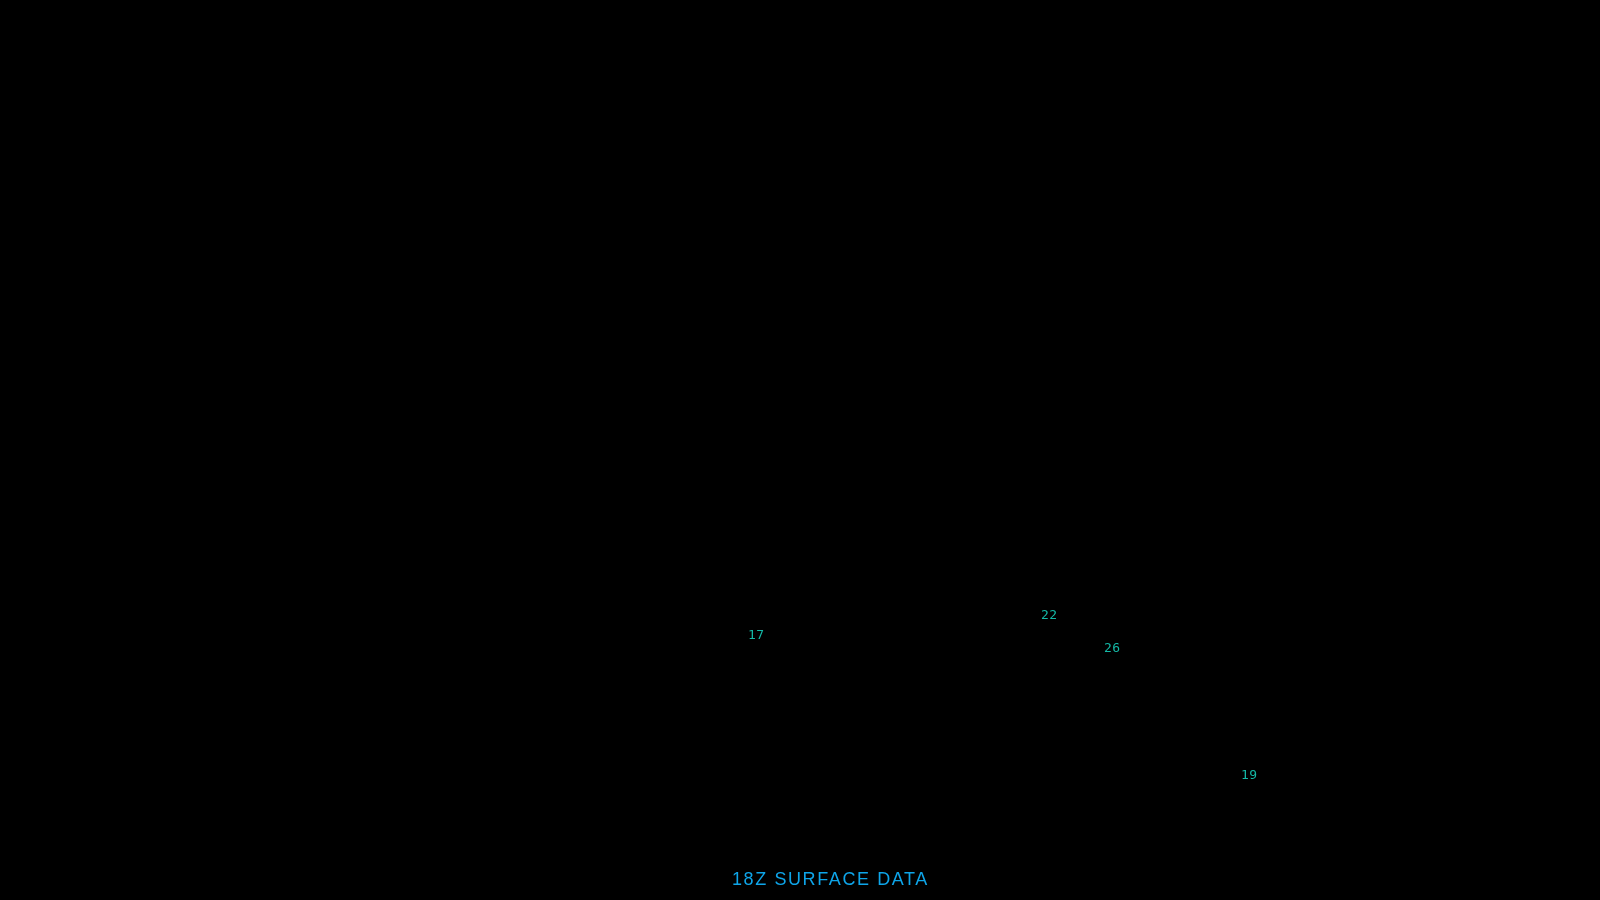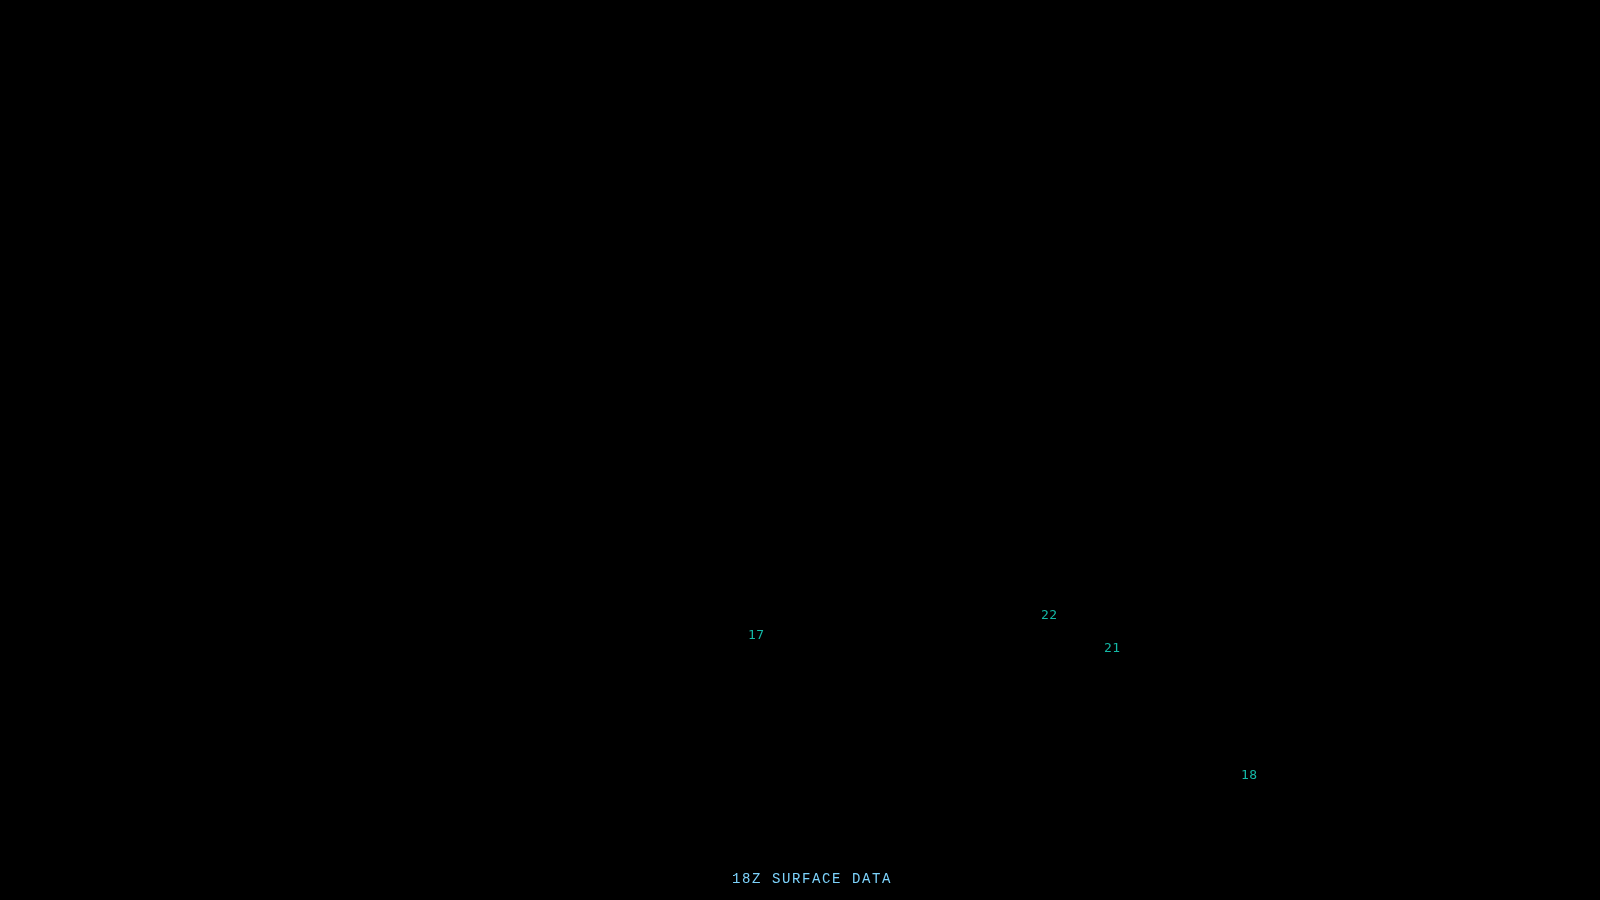--- a/index.html
+++ b/index.html
@@ -23,36 +23,36 @@
     position: absolute;
     color: #14b8a6;
     font-family: "DejaVu Sans Mono", monospace;
     font-size: 13px;
     line-height: 13px;
     letter-spacing: 0.5px;
     white-space: nowrap;
   }
   .caption {
     position: absolute;
-    color: #7dd3fc;
-    font-family: Liberation Mono, monospace;
-    font-size: 14px;
+    color: #0ea5e9;
+    font-family: Liberation Sans, sans-serif;
+    font-size: 18px;
     line-height: 13px;
     letter-spacing: 1.6px;
     white-space: nowrap;
   }
 </style>
 </head>
 <body>
 
 <div id="map-canvas">
 
   <div class="station-label" style="left:748px; top:621px;margin-top:7px;">17</div>
 
   <div class="station-label" style="left:1041px; top:608px;">22</div>
 
-  <div class="station-label" style="left:1104px; top:641px;">21</div>
+  <div class="station-label" style="left:1104px; top:641px;">26</div>
 
-  <div class="station-label" style="left:1241px; top:768px;">18</div>
+  <div class="station-label" style="left:1241px; top:768px;">19</div>
 
   <div class="caption" style="left:732px; top:873px;">18Z SURFACE DATA</div>
 
 </div>
 
 </body></html>

